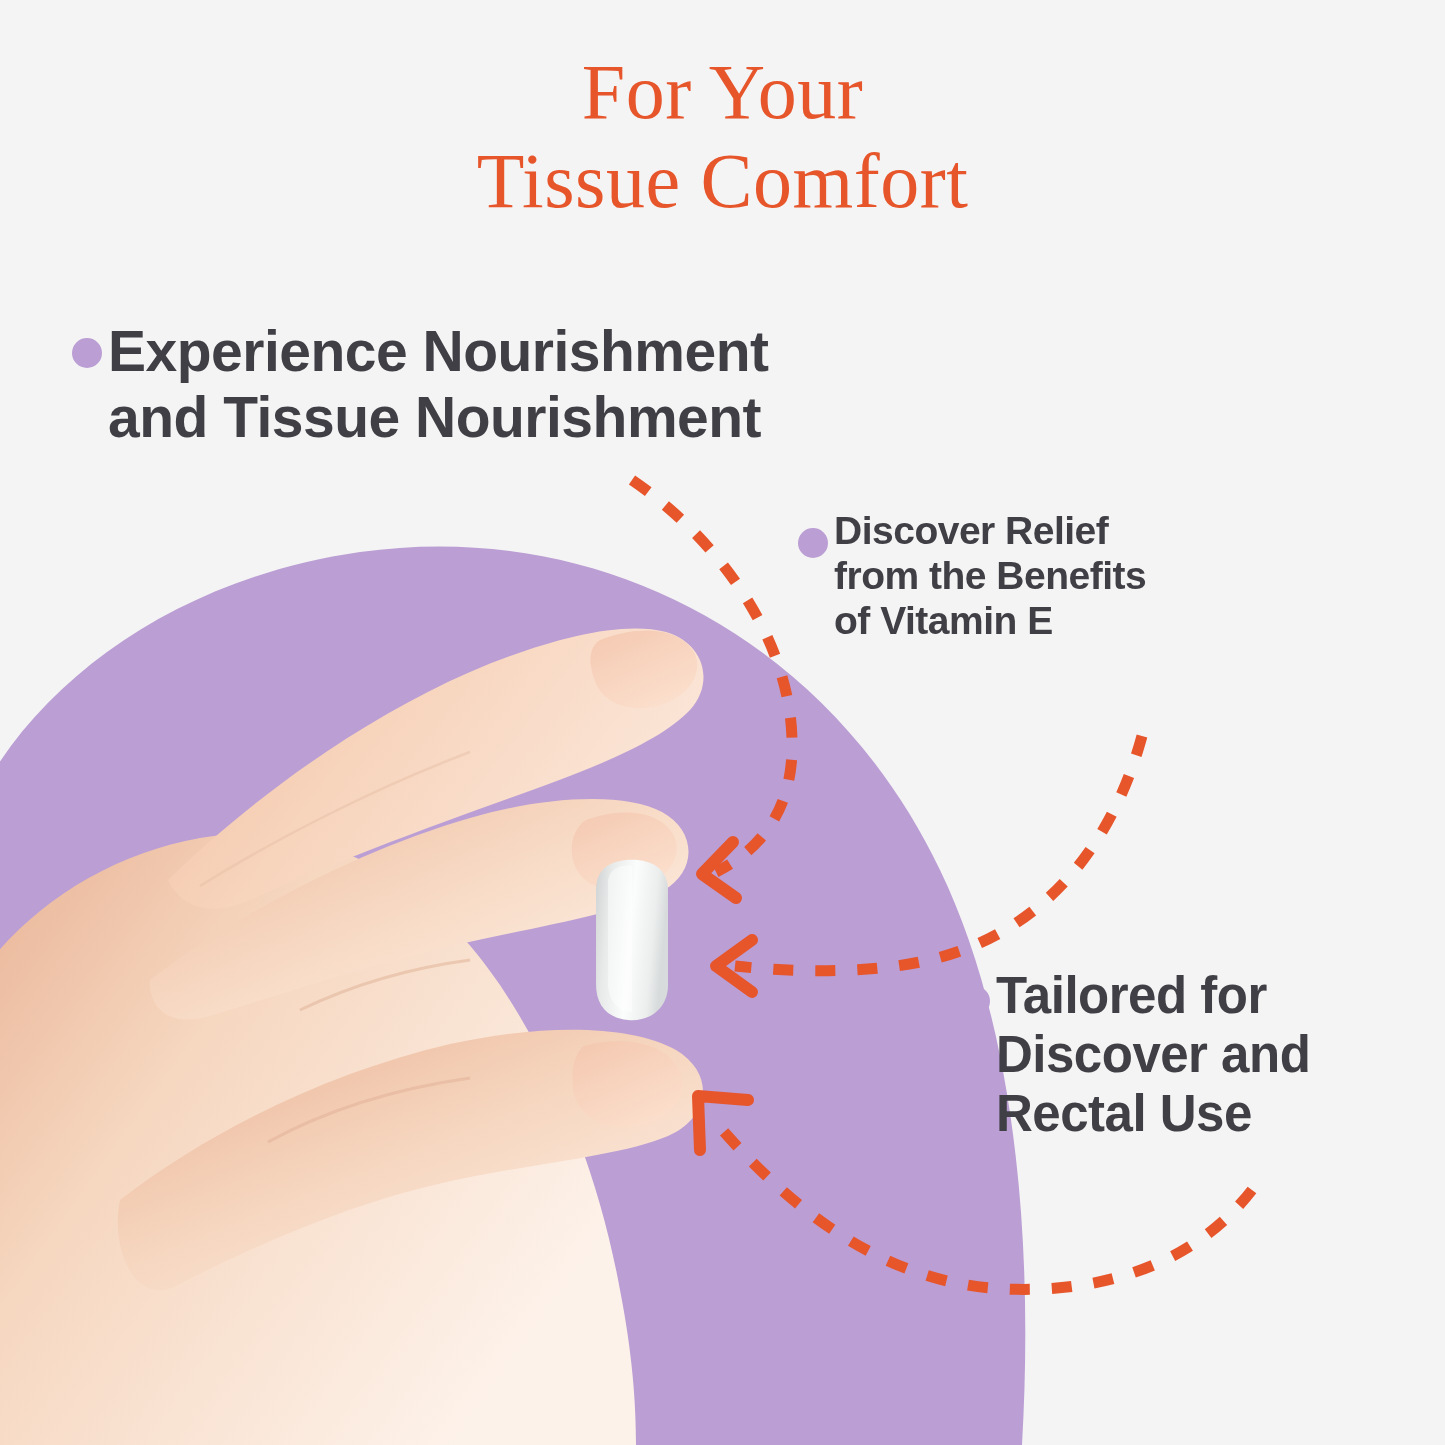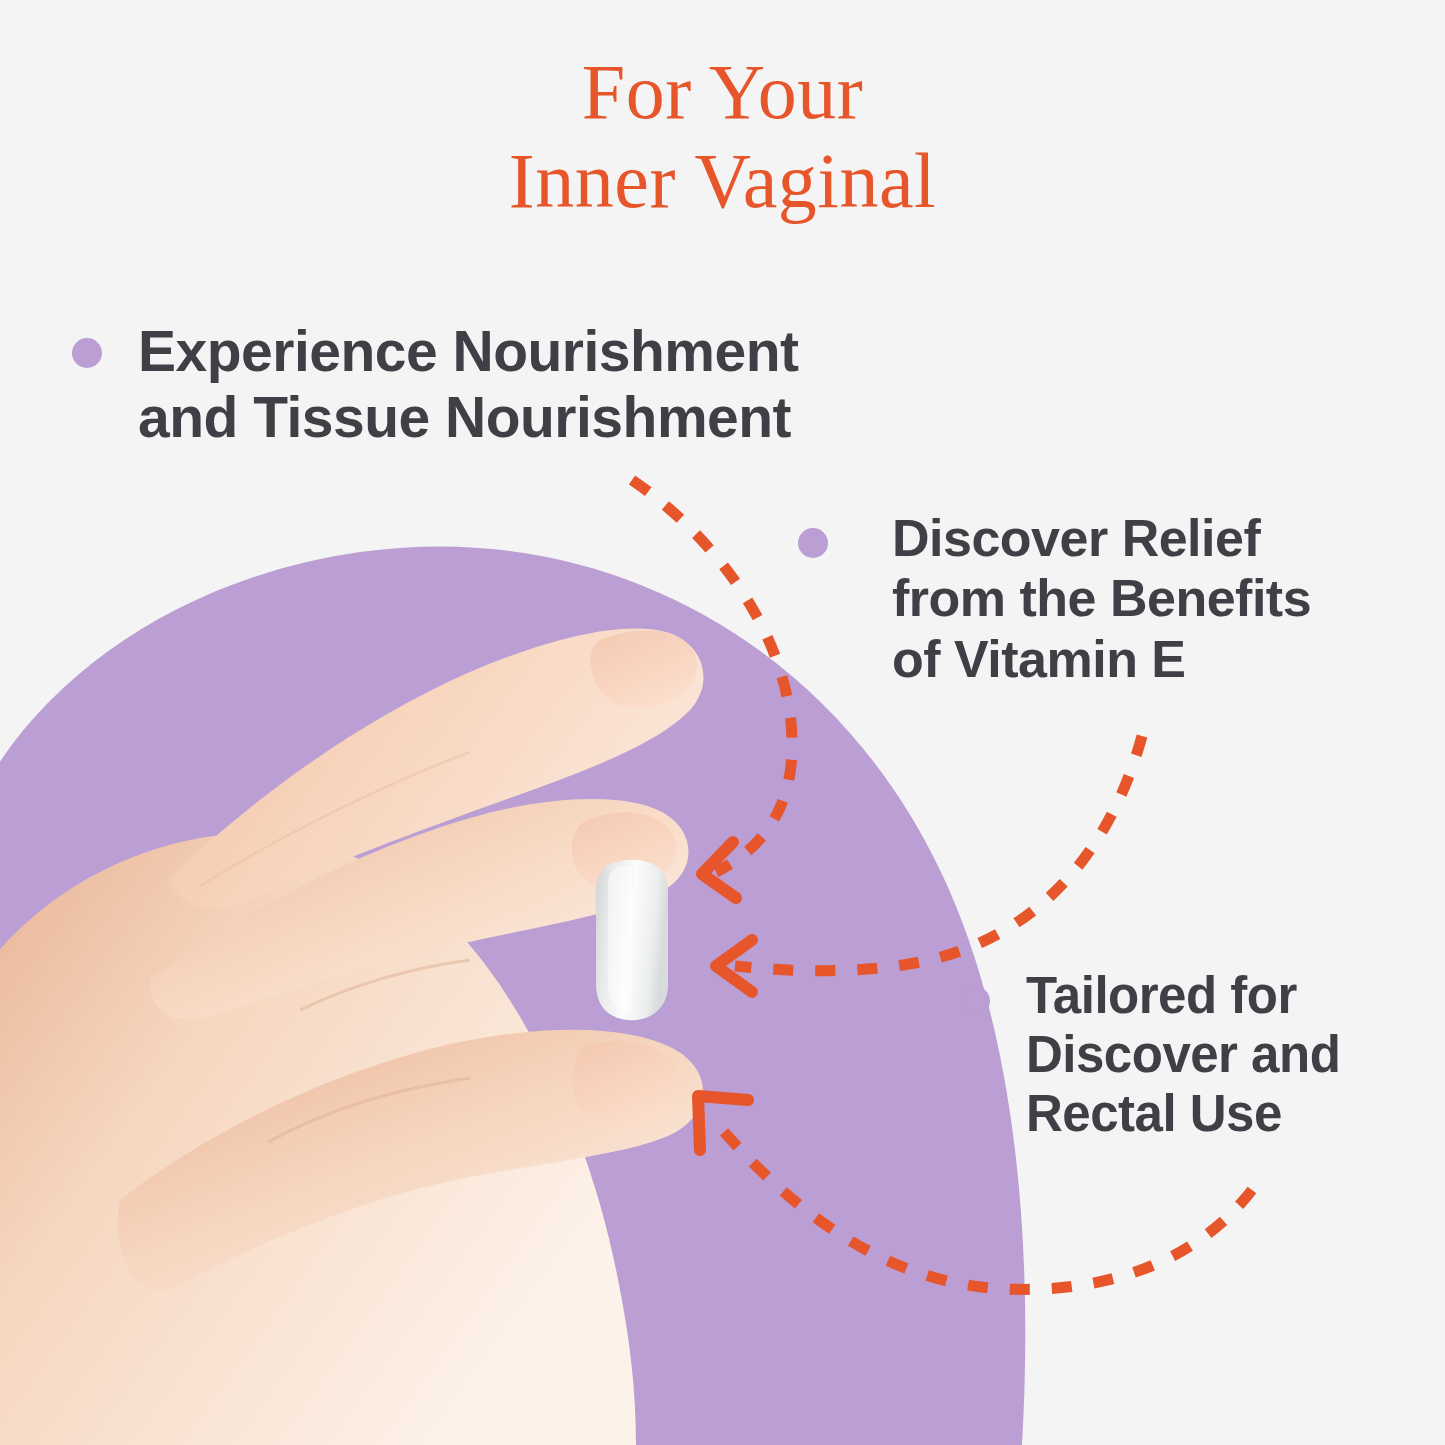--- a/index.html
+++ b/index.html
@@ -39,21 +39,21 @@
     letter-spacing: 0.5px;
   }
   .headline .l1 { display: block; }
   .headline .l2 { display: block; }
 
   
   .bullet {
     position: absolute;
     display: flex;
     align-items: flex-start;
-    gap: 36px;
+    gap: 6px;
   }
   .bullet .dot {
     flex: 0 0 auto;
     width: 30px;
     height: 30px;
     border-radius: 50%;
     background: #bb9ed4;
     margin-top: 20px;
   }
   .bullet .btext {
@@ -62,21 +62,21 @@
     font-size: 58px;
     line-height: 1.16;
     color: #3f3f45;
     letter-spacing: -0.5px;
   }
   .bullet .btext span { display: block; white-space: nowrap; }
 
   #bullet-1 { left: 72px;  top: 318px; }
   #bullet-1 .btext { font-size: 57px; }
   #bullet-2 { left: 798px; top: 508px; }
-  #bullet-2 .btext { font-size: 52px; margin-left: 28px; }
+  #bullet-2 .btext { font-size: 39px; }
   #bullet-3 { left: 960px; top: 966px; }
   #bullet-3 .btext { font-size: 51px; }
 
   
   .photo-layer {
     position: absolute;
     left: 0; top: 0;
     width: 1445px; height: 1445px;
     pointer-events: none;
   }
@@ -202,21 +202,21 @@
                L 668 985
                C 668 1008, 650 1022, 628 1020
                C 606 1018, 596 1004, 596 984
                Z" fill="url(#pillGrad)"></path>
       <path d="M 608 880 C 610 868, 622 864, 632 866 L 632 1012 C 618 1012, 608 1000, 608 984 Z" fill="#ffffff" opacity="0.45"></path>
     </g>
   </svg>
 
   <div class="headline">
     <span class="l1">For Your</span>
-    <span class="l2">Inner Vaginal</span>
+    <span class="l2">Tissue Comfort</span>
   </div>
 
   <div class="bullet" id="bullet-1">
     <div class="dot"></div>
     <div class="btext">
       <span>Experience Nourishment</span>
       <span>and Tissue Nourishment</span>
     </div>
   </div>
 

